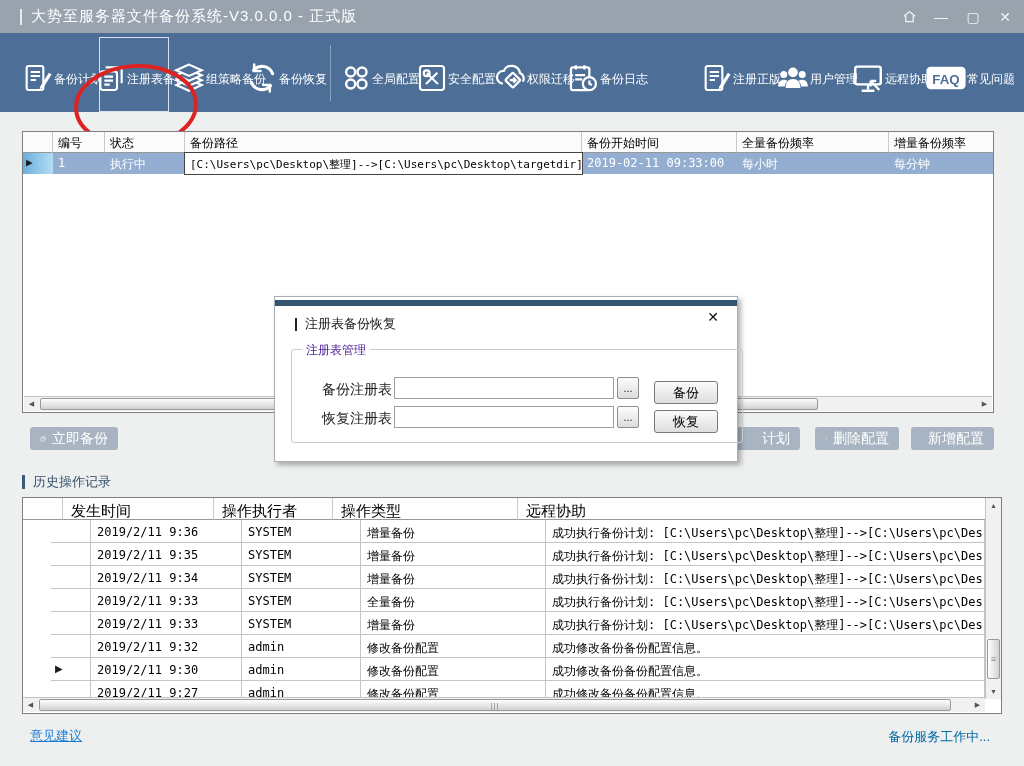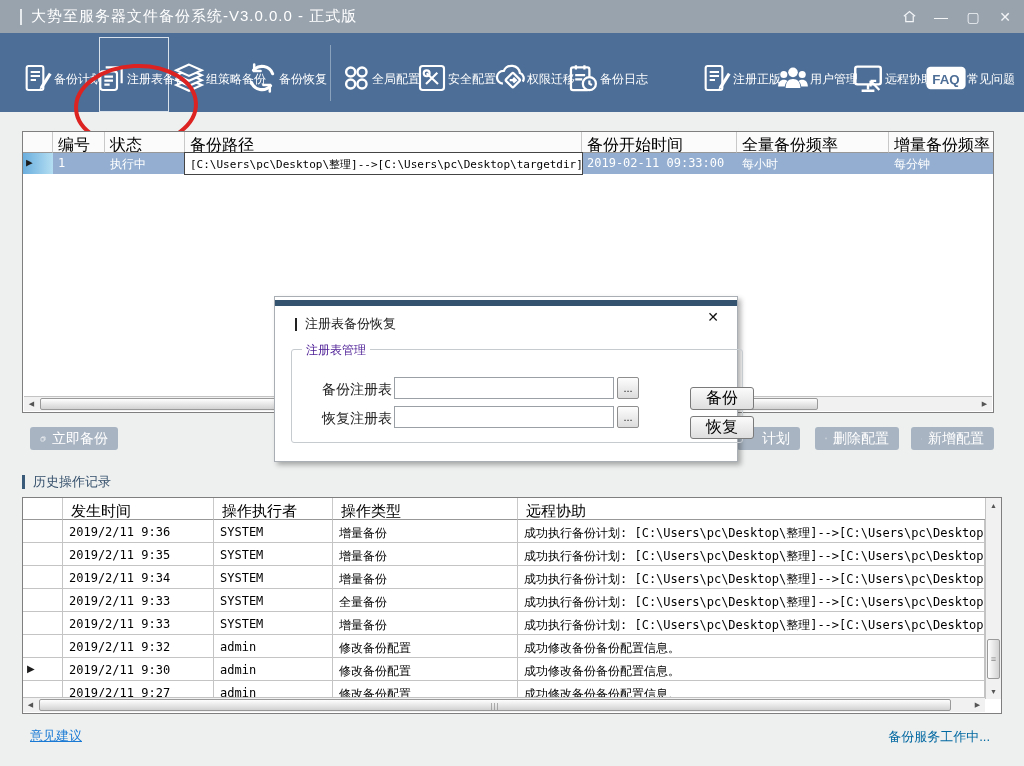--- a/index.html
+++ b/index.html
@@ -19,21 +19,21 @@
   .tbtn .ticon { height:36px; display:flex; align-items:center; justify-content:center; }
   .tbtn .tlabel { color:#fff; font-size:12px; margin-top:3px; white-space:nowrap; }
   .tsep { position:absolute; left:330px; top:12px; width:1px; height:56px; background:#8ba2bd; }
   .hl-box { position:absolute; left:99px; top:4px; width:70px; height:75px; border:1px solid #d9e2ea; }
   .red-ellipse { position:absolute; left:70px; top:26px; width:136px; height:94px; pointer-events:none; }
 
   
   .plans-table { position:absolute; left:22px; top:131px; width:972px; height:282px; background:#fff; border:1px solid #7f7f7f; }
   .pheader, .prow { display:grid; grid-template-columns:30px 52px 80px 397px 155px 152px 1fr; }
   .pheader { height:21px; background:#fbfbfb; }
-  .phcell { border-right:1px solid #c9c9c9; border-bottom:1px solid #989898; font-size:16px; color:#000; padding:3px 0 0 5px; white-space:nowrap; overflow:hidden; }
+  .phcell { border-right:1px solid #c9c9c9; border-bottom:1px solid #989898; font-size:12px; color:#000; padding:3px 0 0 5px; white-space:nowrap; overflow:hidden; }
   .prow { height:21px; }
   .prow.sel { background:#93aed0; color:#fff; }
   .pcell { font-size:12px; padding:3px 0 0 5px; white-space:nowrap; overflow:hidden; font-family:"DejaVu Sans Mono","DejaVu Sans",sans-serif; }
   .pcell.psel { background:linear-gradient(90deg,#6aaede,#b4def2); padding:2px 0 0 3px; }
   .pcell.psel .marker { color:#1c1c1c; font-size:11px; }
   .pcell.ppath { background:#fff; color:#000; font-size:11px; padding-top:4px; outline:1px solid #444; }
 
   
   .hscroll { position:absolute; left:1px; bottom:1px; height:15px; background:#f1f1f1; border-top:1px solid #c3c3c3; }
   .hscroll .arr { position:absolute; top:0; width:15px; height:14px; display:flex; align-items:center; justify-content:center; font-size:7px; color:#555; }
@@ -48,42 +48,42 @@
   
   .sec-label { position:absolute; left:22px; top:473px; display:flex; align-items:center; gap:8px; }
   .sec-label .bar { width:3px; height:14px; background:#3a5a7a; }
   .sec-label .txt { font-size:13px; color:#35506b; }
 
   
   .history-table { position:absolute; left:22px; top:497px; width:980px; height:217px; background:#fff; border:1px solid #7f7f7f; }
   .hheader { display:grid; grid-template-columns:40px 151px 119px 185px 1fr; height:22px; margin-right:16px; }
   .hhcell { border-right:1px solid #c9c9c9; border-bottom:1px solid #989898; font-size:15px; padding:4px 0 0 8px; white-space:nowrap; overflow:hidden; }
   .hbody { height:181px; overflow:hidden; margin-right:16px; }
-  .hrow { display:grid; grid-template-columns:40px 151px 119px 185px 1fr; height:23px; }
+  .hrow { display:grid; grid-template-columns:40px 151px 119px 185px 1fr; height:23px;margin-left:28px; }
   .hcell { border-right:1px solid #c4c4c4; border-bottom:1px solid #c4c4c4; font-size:12px; color:#000; padding:5px 0 0 6px; white-space:nowrap; overflow:hidden; font-family:"DejaVu Sans Mono","DejaVu Sans",sans-serif; }
   .hcell.c0 { padding-left:4px; font-size:10px; color:#1c1c1c; font-family:"Liberation Sans",sans-serif; }
 
   
   .footer-link { position:absolute; left:30px; top:727px; font-size:13px; color:#1a7ad4; text-decoration:underline; }
   .status-text { position:absolute; right:34px; top:728px; font-size:13px; color:#0369a1; }
 
   
   .dialog { position:absolute; left:274px; top:296px; width:464px; height:166px; background:#fff; border:1px solid #a8aeb4; box-shadow:3px 3px 5px rgba(0,0,0,.3); }
   .dialog .dstrip { position:absolute; left:0; top:3px; width:100%; height:6px; background:#33536f; }
   .dialog .dtitle-row { position:absolute; left:20px; top:18px; display:flex; align-items:center; gap:8px; }
   .dialog .dtitle-row .bar { width:2px; height:13px; background:#222; }
   .dialog .dtitle-row .txt { font-size:13px; color:#222; }
   .dialog .dclose { position:absolute; right:18px; top:12px; font-size:14px; font-weight:bold; color:#111; cursor:default; }
   .groupbox { position:absolute; left:16px; top:52px; width:452px; height:94px; border:1px solid #c6cbd0; border-radius:3px; }
   .groupbox .legend { position:absolute; left:10px; top:-8px; background:#fff; padding:0 4px; font-size:12px; color:#4c1d95; }
   .frow { position:absolute; left:0; width:100%; height:22px; }
   .frow .flabel { position:absolute; left:30px; top:4px; font-size:14px; color:#222; }
   .frow .finput { position:absolute; left:102px; top:0; width:220px; height:22px; border:1px solid #9aa0a6; background:#fff; font-size:12px; padding:0 4px; }
   .frow .fbrowse { position:absolute; left:325px; top:0; width:22px; height:22px; background:linear-gradient(#fdfdfd,#dcdcdc); border:1px solid #8e8e8e; border-radius:2px; font-size:11px; color:#222; display:flex; align-items:center; justify-content:center; }
-  .frow .fact { position:absolute; left:362px; top:10px; width:64px; height:23px; background:linear-gradient(#fbfbfb,#dedede); border:1px solid #7a7a7a; border-radius:3px; font-size:16px; color:#000; display:flex; align-items:center; justify-content:center;margin-left:36px; }
+  .frow .fact { position:absolute; left:362px; top:4px; width:64px; height:23px; background:linear-gradient(#fbfbfb,#dedede); border:1px solid #7a7a7a; border-radius:3px; font-size:13px; color:#000; display:flex; align-items:center; justify-content:center; }
 
   svg { display:block; }
 </style>
 </head>
 <body>
 
 <div class="titlebar">
   <div class="bar-decor"></div>
   <div class="wtitle">大势至服务器文件备份系统-V3.0.0.0 - 正式版</div>
 </div>

